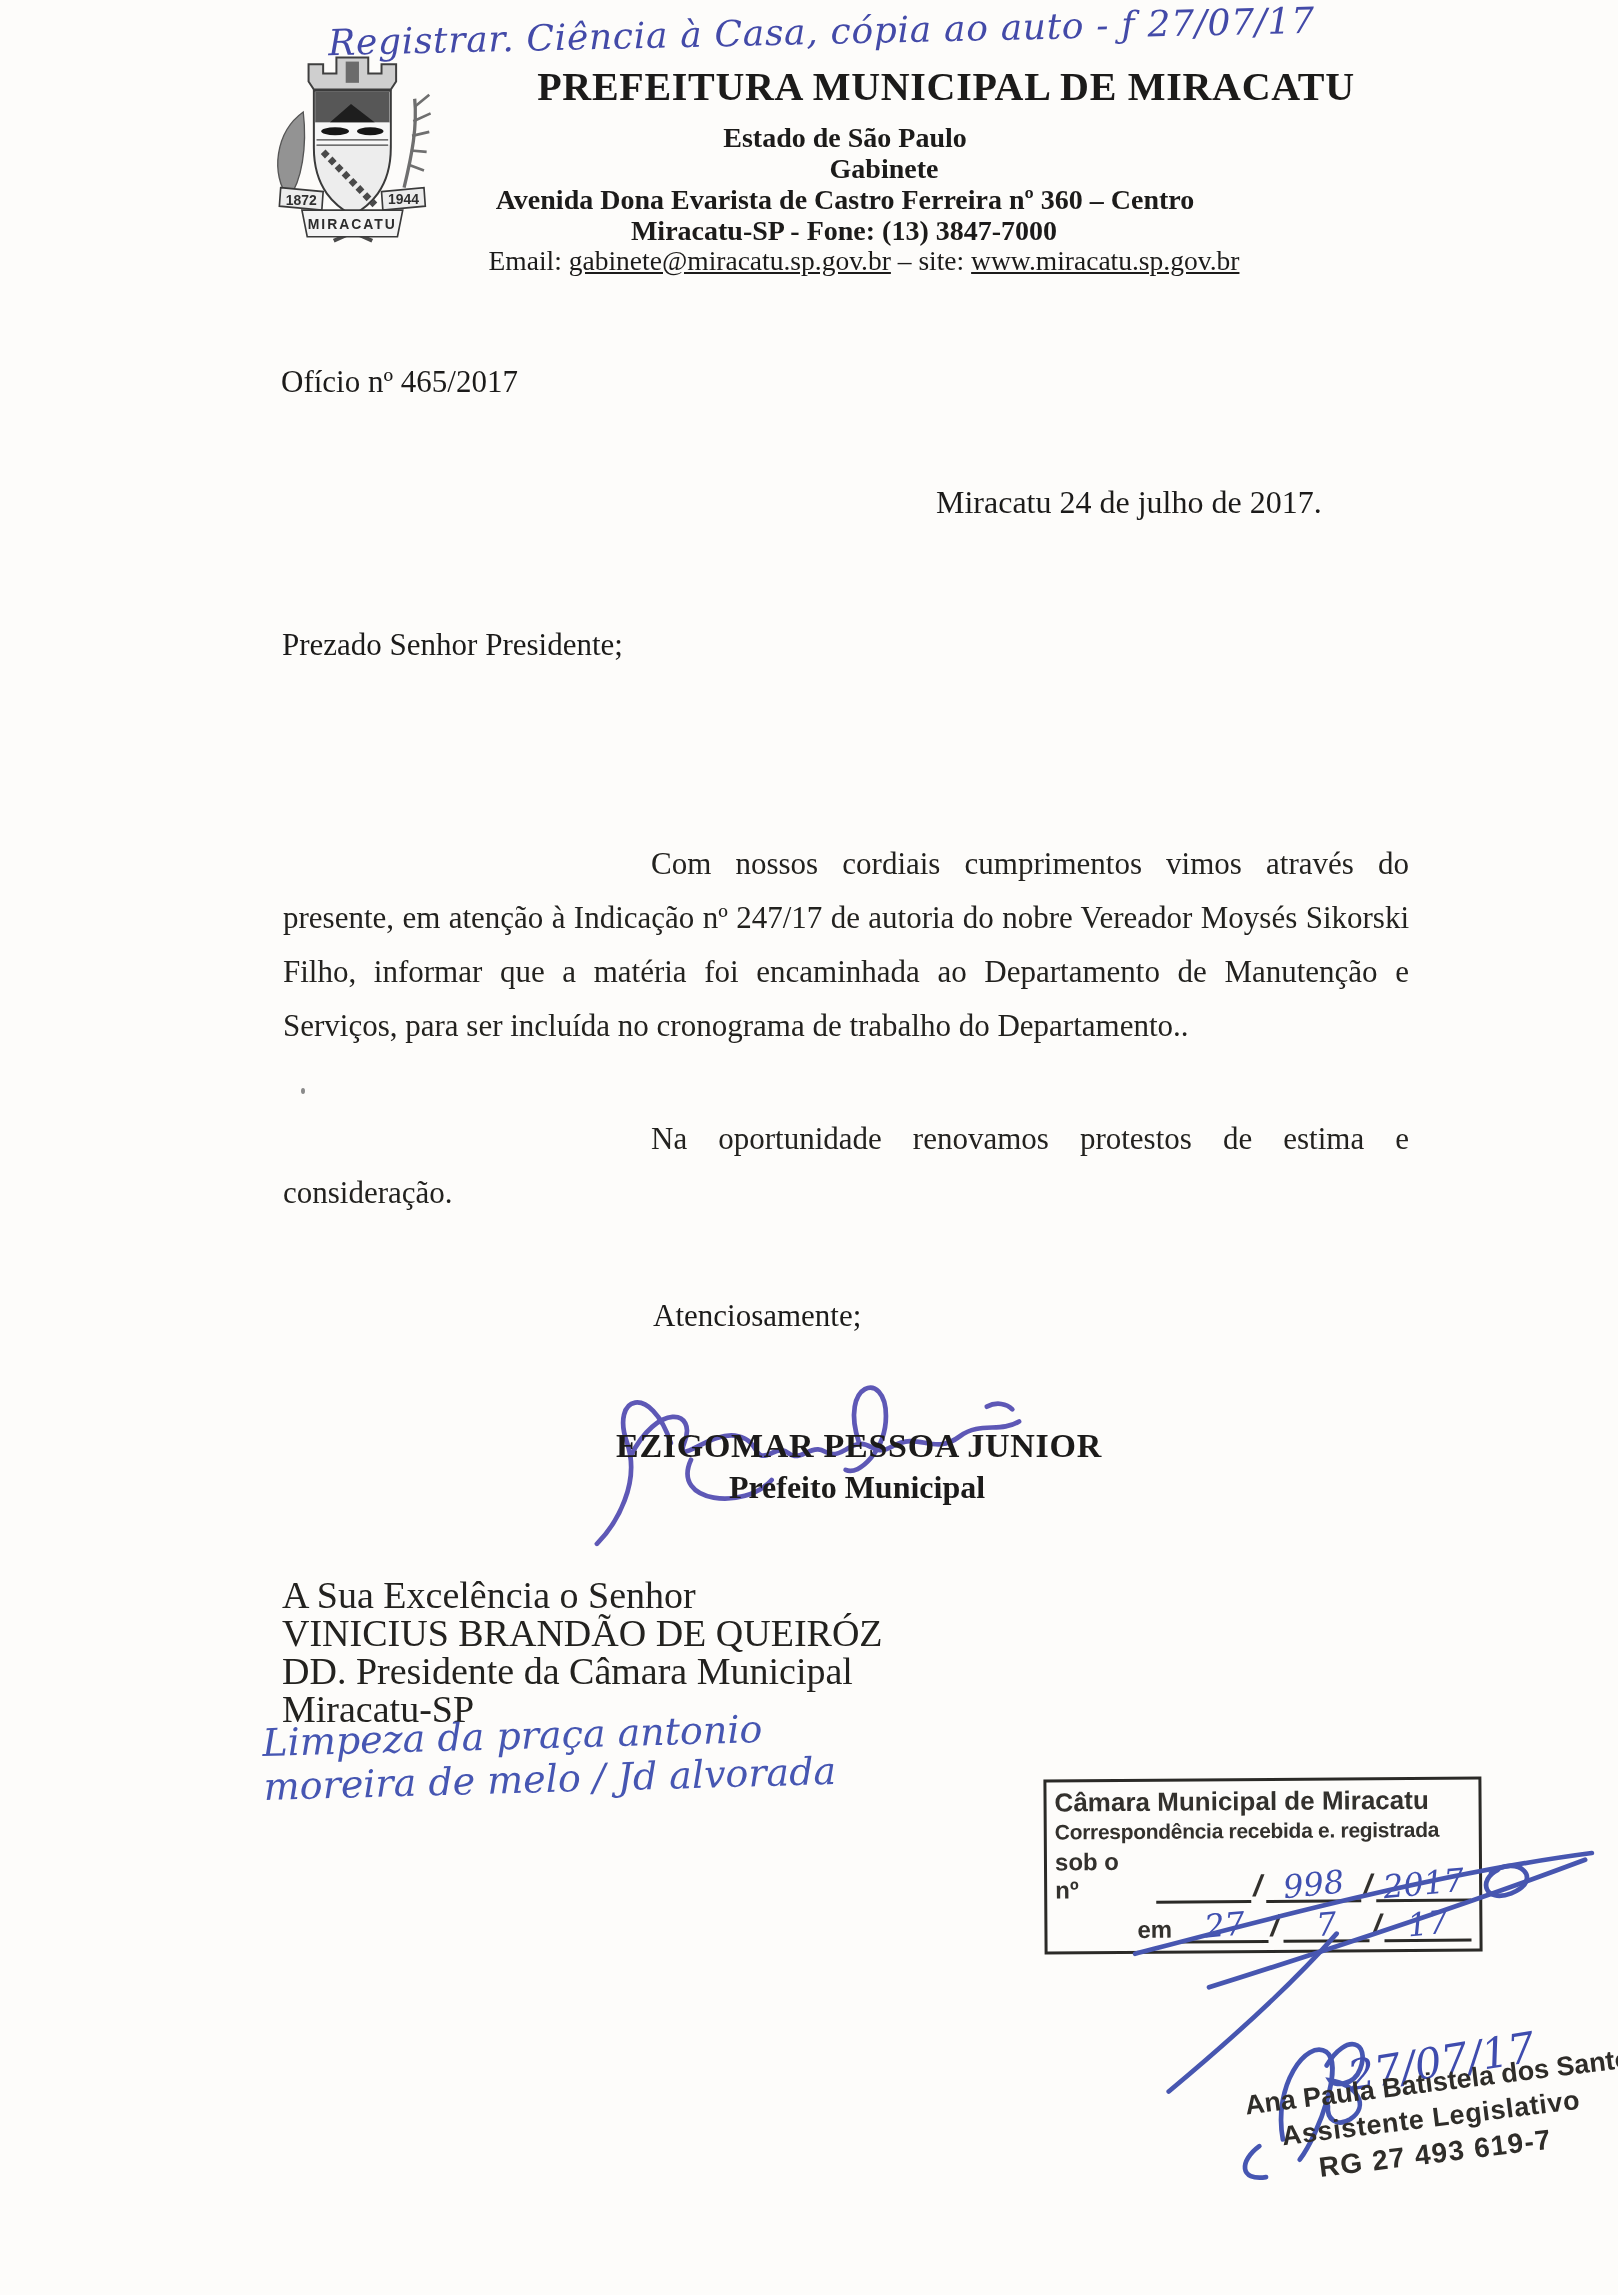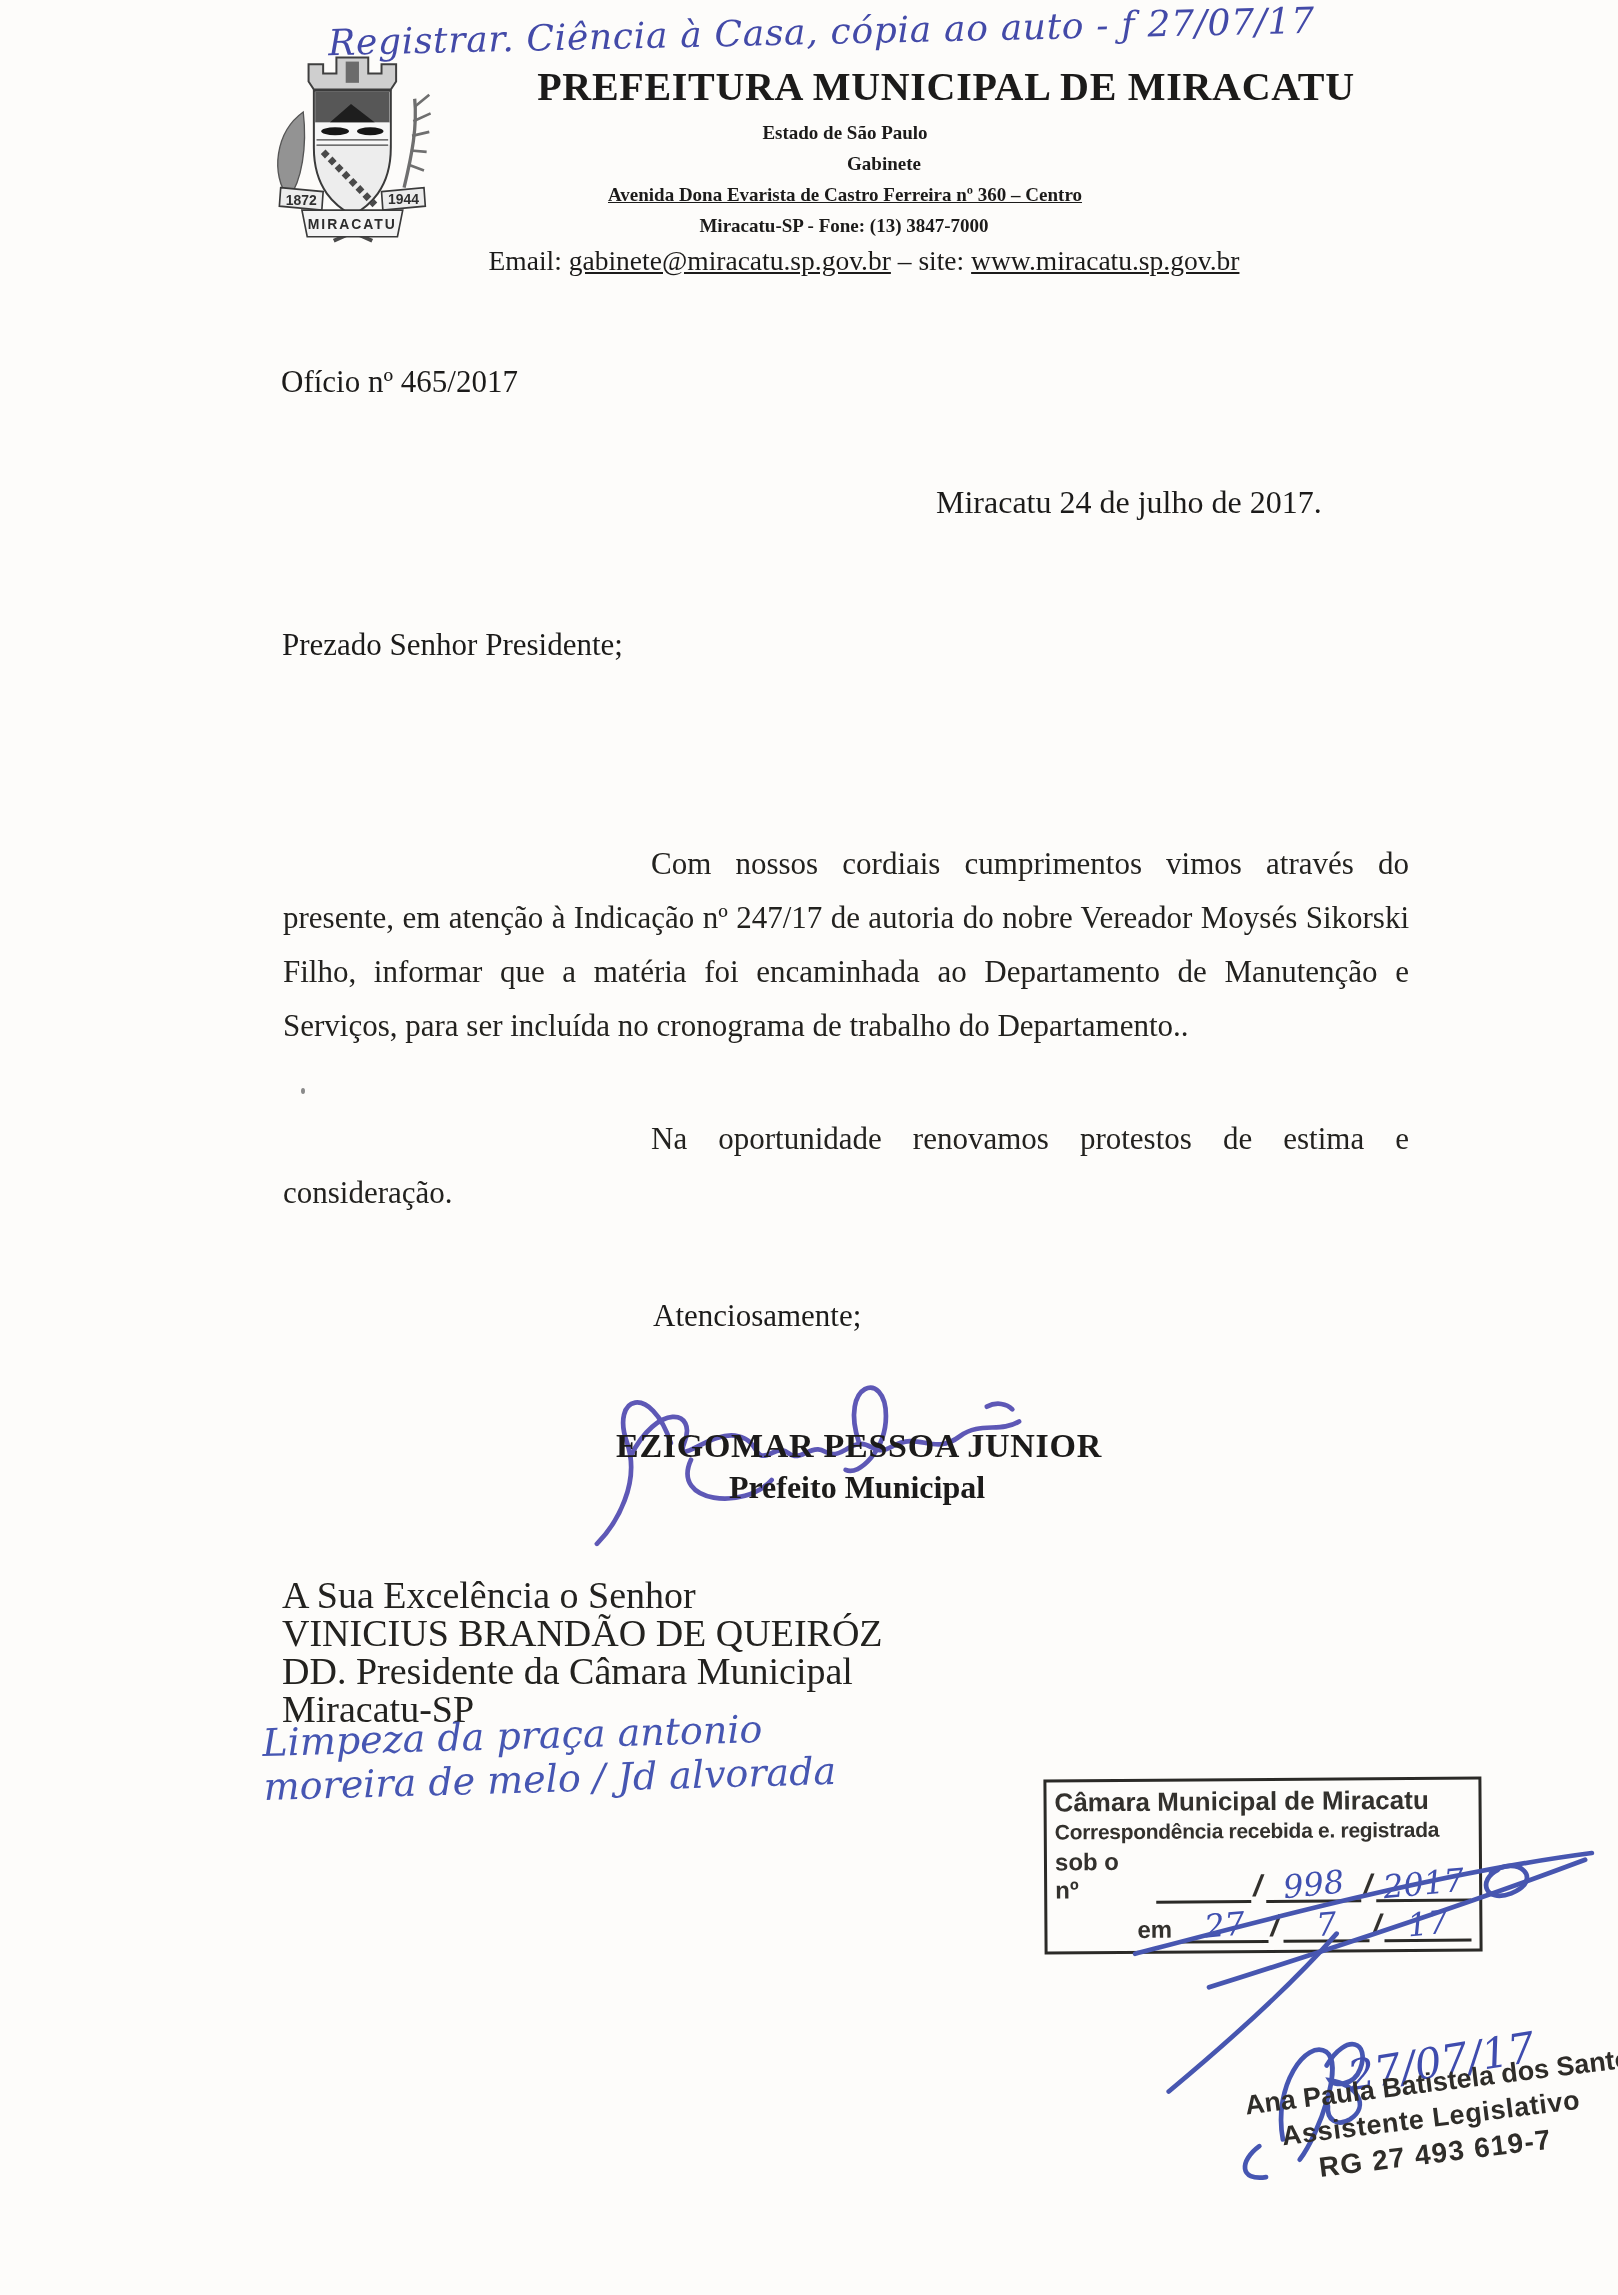--- a/index.html
+++ b/index.html
@@ -15,24 +15,24 @@
   .hw{
     font-family:"DejaVu Serif", serif;
     font-style:italic;
     color:#434aa8;
     white-space:nowrap;
   }
   .top-note{left:328px;top:10.7px;font-size:36px;letter-spacing:0.7px;transform:rotate(-1.3deg);}
   .emblem{left:261px;top:47px;width:184px;height:199px;}
   .h-center{transform:translateX(-50%);white-space:nowrap;}
   .h-title{left:946px;top:63px;font-size:40px;font-weight:bold;letter-spacing:0.7px;}
-  .h-line{font-size:19px;font-weight:bold;}
+  .h-line{font-size:28px;font-weight:bold;}
   .h-estado{left:845px;top:122px;}
   .h-gab{left:884px;top:153px;}
-  .h-av{left:845px;top:184px;text-decoration:underline;}
+  .h-av{left:845px;top:184px;}
   .h-fone{left:844px;top:215px;}
   .h-email{left:864px;top:245px;font-size:27.5px;font-weight:normal;}
   .u{text-decoration:underline;text-align:center;}
   .ref{left:281px;top:336px;font-size:31px;margin-top:28px;}
   .dateline{left:936px;top:484px;font-size:32px;}
   .salut{left:282px;top:627px;font-size:31px;}
   .para{
     left:283px;width:1126px;
     font-size:31px;line-height:54px;
     text-align:justify;text-indent:368px;

